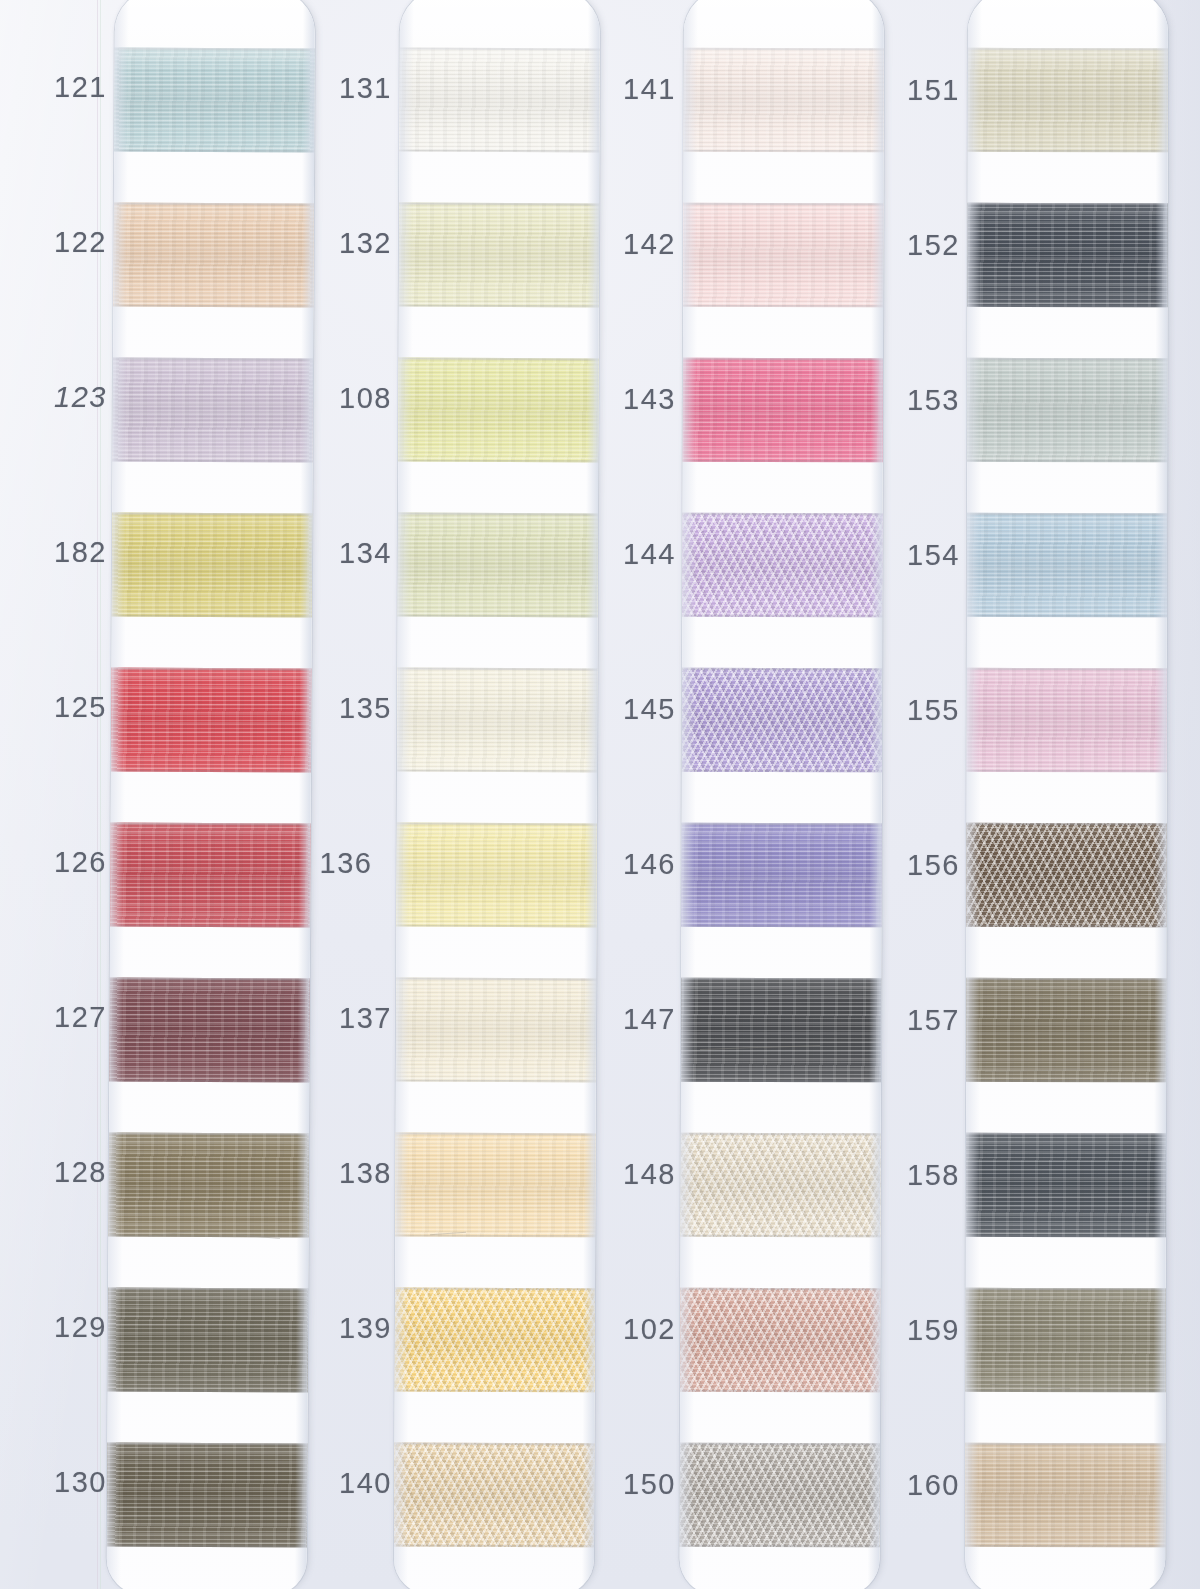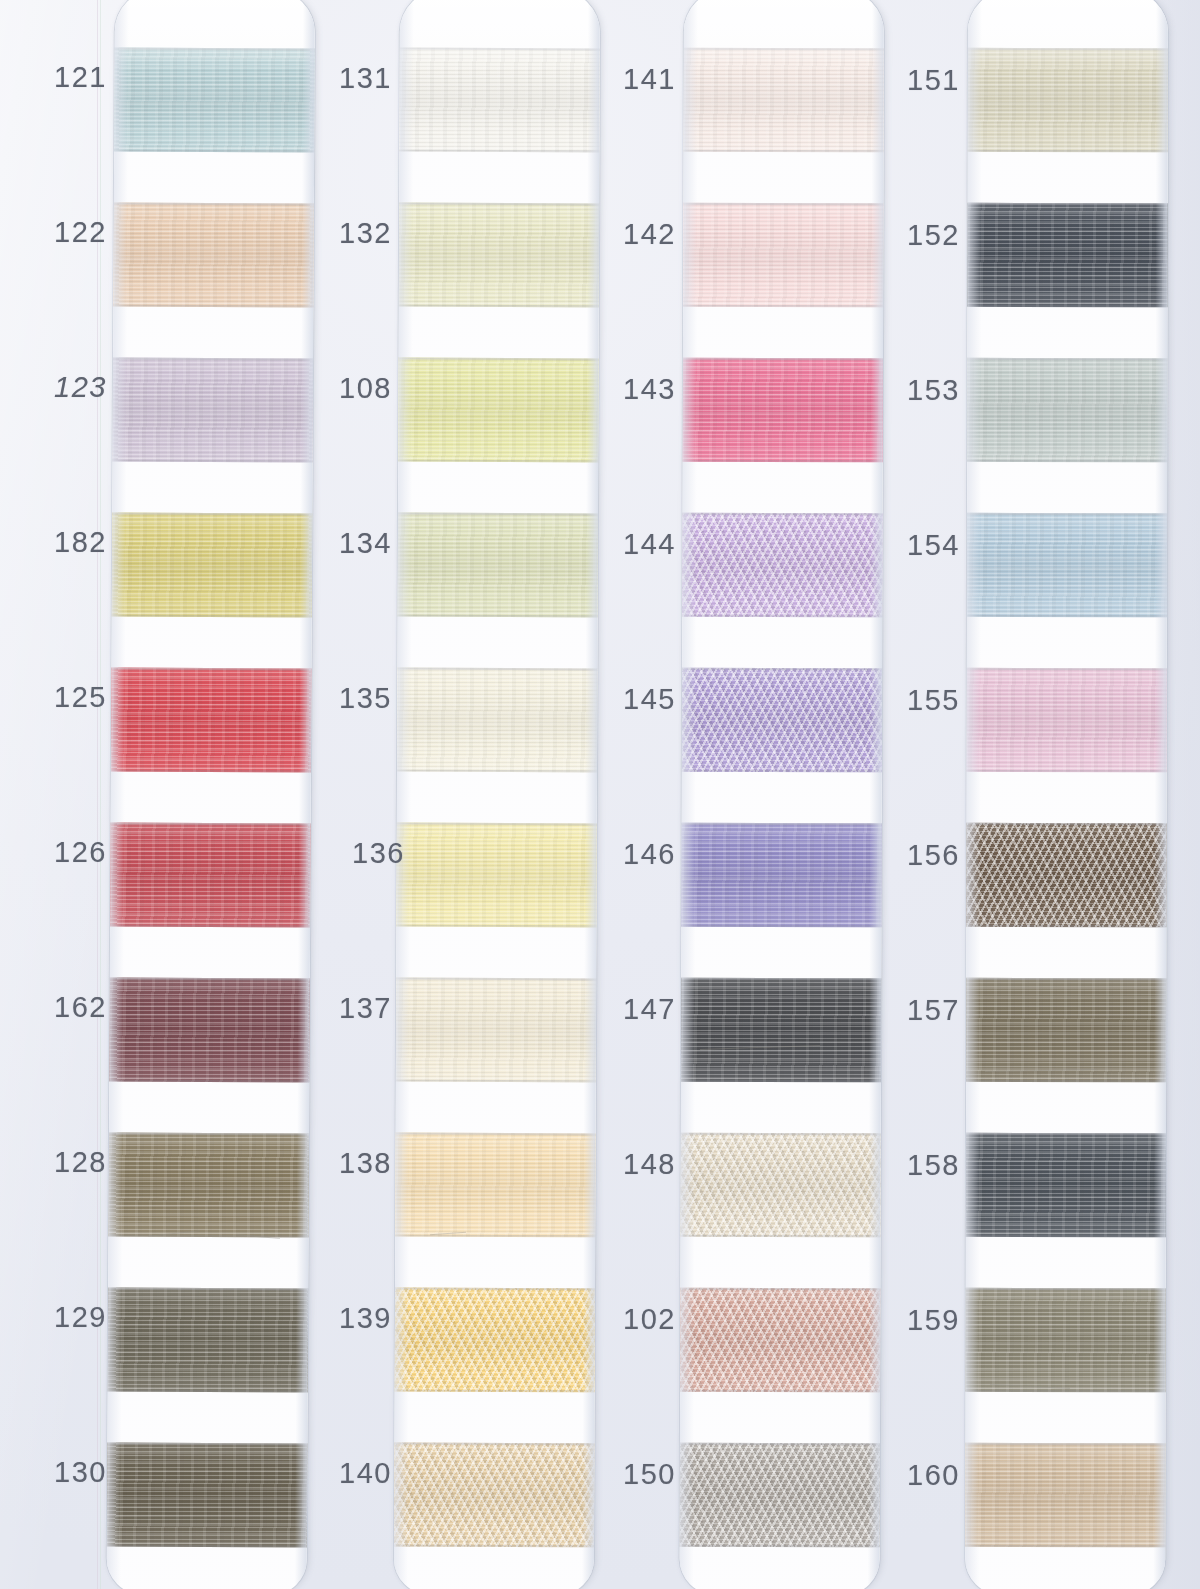--- a/index.html
+++ b/index.html
@@ -174,20 +174,21 @@
     position: absolute;
     text-align: right;
     color: #5e636f;
     font-size: 29px;
     letter-spacing: 1.5px;
     line-height: 1;
     font-weight: 400;
     text-shadow: 0 0 1px rgba(120,126,140,0.35);
     white-space: nowrap;
     z-index: 6;
+    margin-top: 10px;
   }
 
   
   .wisp {
     position: absolute;
     height: 1px;
     background: rgba(150,148,140,0.38);
     z-index: 5;
   }
 </style>
@@ -199,21 +200,21 @@
 <div class="scan-line" style="left:100px; background:#cfe0d4;"></div>
 
 <div id="chart">
     <div class="column" style="left: 0px; width: 1200px;">
       <div class="label" style="width: 92px; left: 15px; top: 63px;">121</div>
       <div class="label" style="width: 92px; left: 15px; top: 218px;">122</div>
       <div class="label" style="width: 92px; left: 15px; top: 373px; font-style: italic;">123</div>
       <div class="label" style="width: 92px; left: 15px; top: 528px;">182</div>
       <div class="label" style="width: 92px; left: 15px; top: 683px;">125</div>
       <div class="label" style="width: 92px; left: 15px; top: 838px;">126</div>
-      <div class="label" style="width: 92px; left: 15px; top: 993px;">162</div>
+      <div class="label" style="width: 92px; left: 15px; top: 993px;">127</div>
       <div class="label" style="width: 92px; left: 15px; top: 1148px;">128</div>
       <div class="label" style="width: 92px; left: 15px; top: 1303px;">129</div>
       <div class="label" style="width: 92px; left: 15px; top: 1458px;">130</div>
       <div class="card" style="left: 115px; width: 200px; top: -10px; height: 1605px; transform: rotate(0.3deg); transform-origin: 50% 0%;">
         <div class="swatch" title="121" style="top: 58px; height: 104px;">
           <div class="base" style="background: rgb(168, 200, 205);"></div>
           <div class="threads"></div>
           <div class="fibres"></div>
           <div class="sheen"></div>
           <div class="edge-top"></div>
@@ -292,21 +293,21 @@
           <div class="edge-bot"></div>
         </div>
       </div>
     </div>
     <div class="column" style="left: 0px; width: 1200px; padding-left: 13px;">
       <div class="label" style="width: 92px; left: 300px; top: 64px;">131</div>
       <div class="label" style="width: 92px; left: 300px; top: 219px;">132</div>
       <div class="label" style="width: 92px; left: 300px; top: 374px;">108</div>
       <div class="label" style="width: 92px; left: 300px; top: 529px;">134</div>
       <div class="label" style="width: 92px; left: 300px; top: 684px;">135</div>
-      <div class="label" style="width: 92px; left: 313px; top: 839px;">136</div>
+      <div class="label" style="width: 92px; left: 300px; top: 839px; text-align: center;">136</div>
       <div class="label" style="width: 92px; left: 300px; top: 994px;">137</div>
       <div class="label" style="width: 92px; left: 300px; top: 1149px;">138</div>
       <div class="label" style="width: 92px; left: 300px; top: 1304px;">139</div>
       <div class="label" style="width: 92px; left: 300px; top: 1459px;">140</div>
       <div class="card" style="left: 400px; width: 200px; top: -10px; height: 1605px; transform: rotate(0.22deg); transform-origin: 50% 0%;">
         <div class="swatch" title="131" style="top: 58px; height: 104px;">
           <div class="base" style="background: rgb(243, 241, 233);"></div>
           <div class="threads"></div>
           <div class="fibres"></div>
           <div class="sheen"></div>

